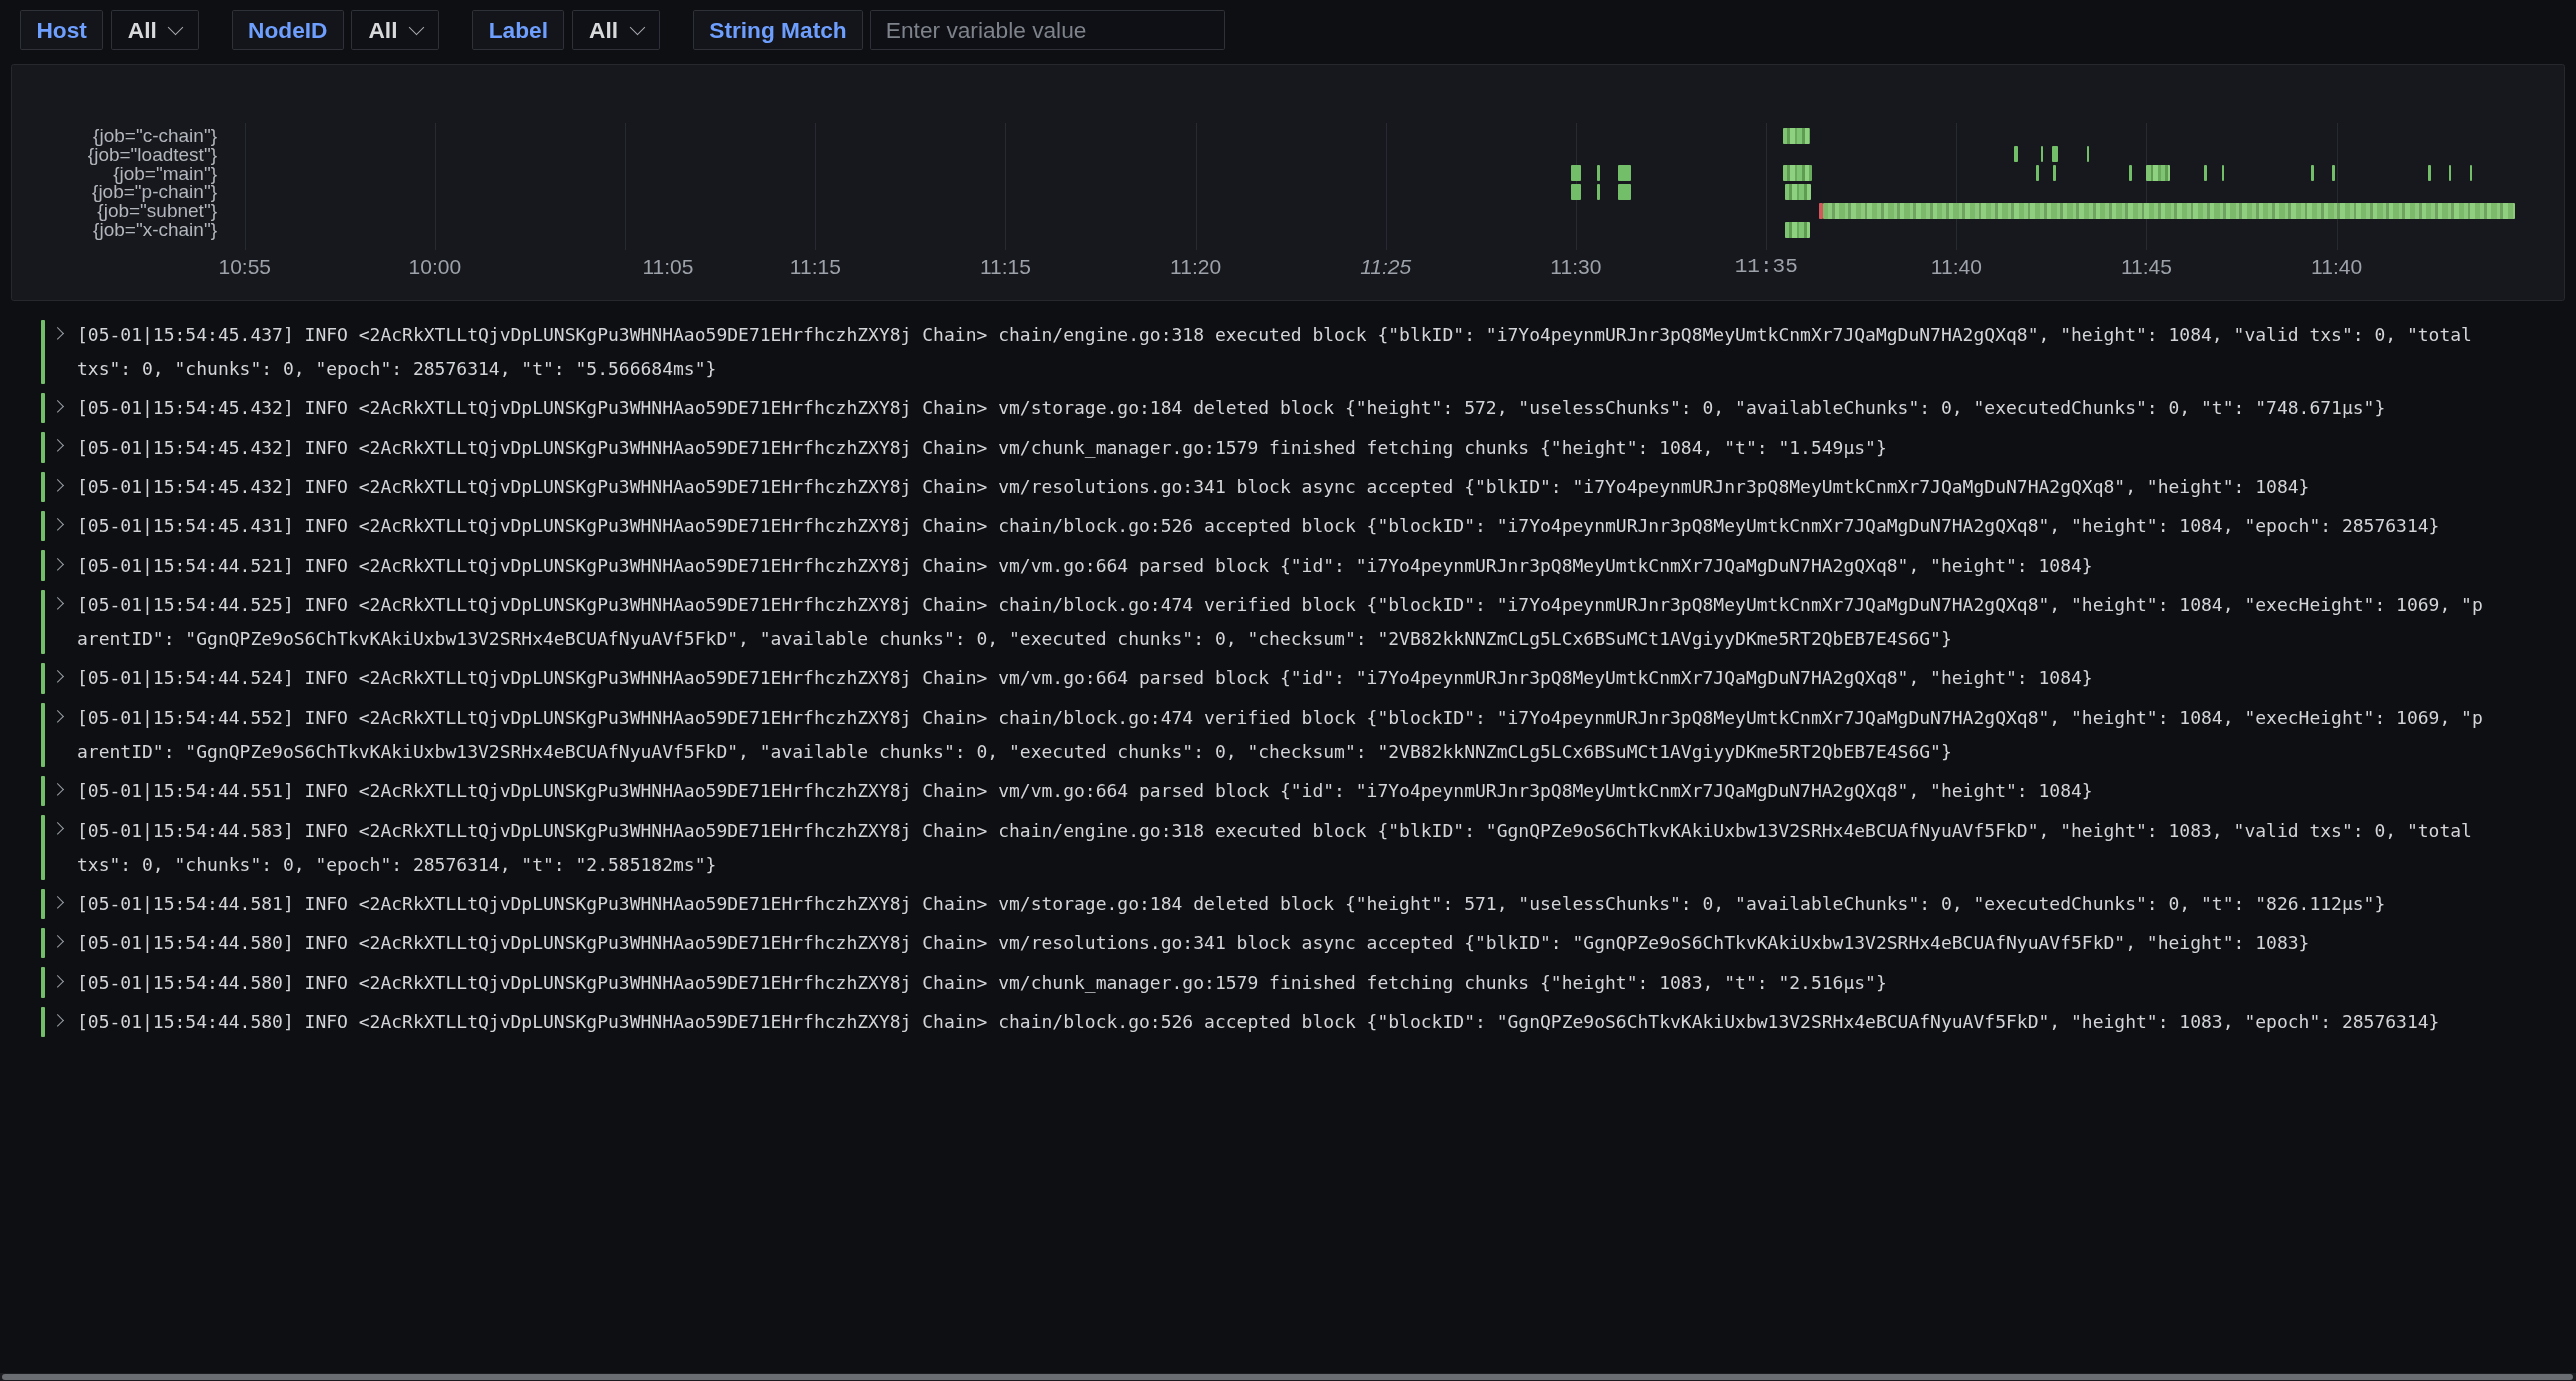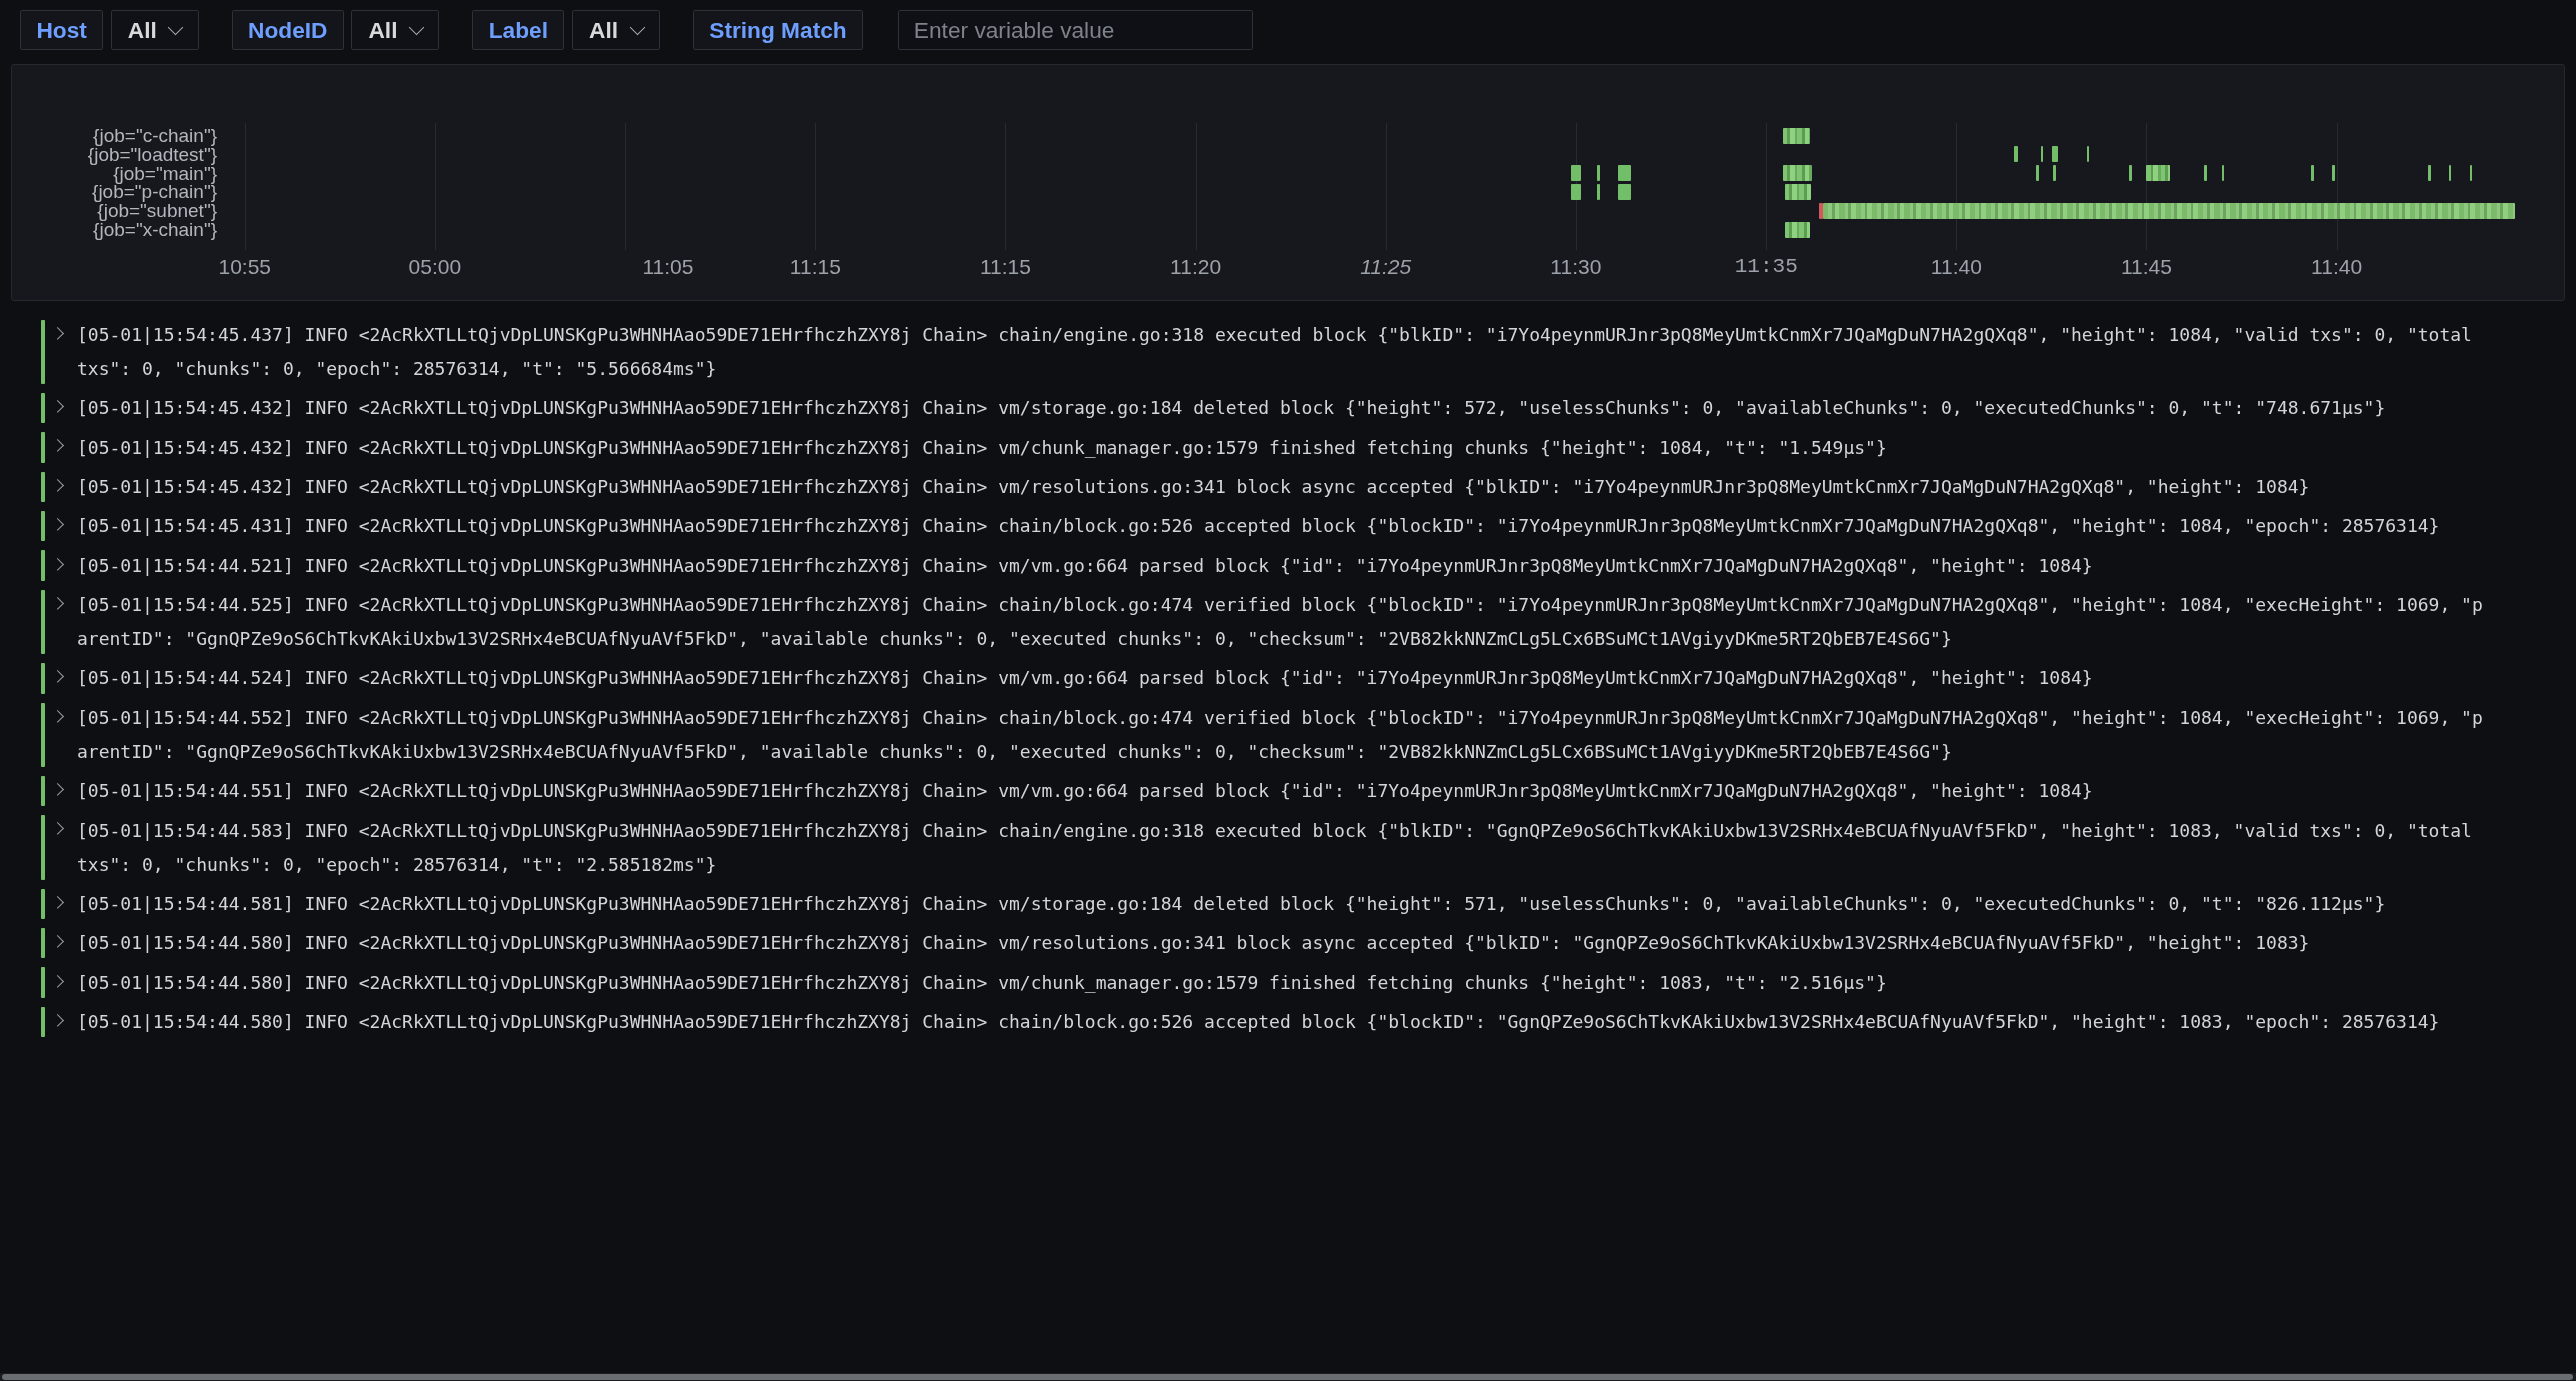--- a/index.html
+++ b/index.html
@@ -25,21 +25,21 @@
     color:#d8d9da;font-size:22.7px;font-weight:600;box-sizing:border-box;cursor:pointer;
   }
   .chev-down{
     width:10px;height:10px;margin-left:13.6px;margin-top:-5.4px;
     border-right:1.8px solid #a5a9b0;border-bottom:1.8px solid #a5a9b0;
     transform:rotate(45deg);
   }
   .var-input{
     height:40px;width:355px;padding:0 14.5px;box-sizing:border-box;
     background:#0f1015;border:0.9px solid #2e3138;border-radius:1.8px;
-    color:#84cc16;font-size:22.7px;font-family:"Liberation Sans",sans-serif;outline:none;margin-left:28px;
+    color:#84cc16;font-size:22.7px;font-family:"Liberation Sans",sans-serif;outline:none;
   }
   .var-input::placeholder{color:#7e838b;}
   
   .chart-panel{
     position:relative;margin:3.6px 11px 0;height:237px;box-sizing:border-box;
     background:#16181d;border:0.9px solid #26282e;border-radius:2.7px;
   }
   .plot{position:absolute;left:0;top:0;right:0;bottom:0;}
   .gridline{position:absolute;top:58px;height:127px;width:0.9px;background:#272a30;}
   .xtick{
@@ -106,21 +106,21 @@
     <input class="var-input" type="text" placeholder="Enter variable value" style="">
   </div>
 
 </div>
 
 <div class="chart-panel">
   <div class="plot">
       <div class="gridline" style="left: 9.12%;"></div>
       <div class="xtick" style="left: 9.12%;">10:55</div>
       <div class="gridline" style="left: 16.57%;"></div>
-      <div class="xtick" style="left: 16.57%;">05:00</div>
+      <div class="xtick" style="left: 16.57%;">10:00</div>
       <div class="gridline" style="left: 24.02%;"></div>
       <div class="xtick" style="left: 24.02%; margin-left: 43px;">11:05</div>
       <div class="gridline" style="left: 31.48%;"></div>
       <div class="xtick" style="left: 31.48%;">11:15</div>
       <div class="gridline" style="left: 38.93%;"></div>
       <div class="xtick" style="left: 38.93%;">11:15</div>
       <div class="gridline" style="left: 46.38%;"></div>
       <div class="xtick" style="left: 46.38%;">11:20</div>
       <div class="gridline" style="left: 53.83%;"></div>
       <div class="xtick" style="left: 53.83%; font-style: italic;">11:25</div>

